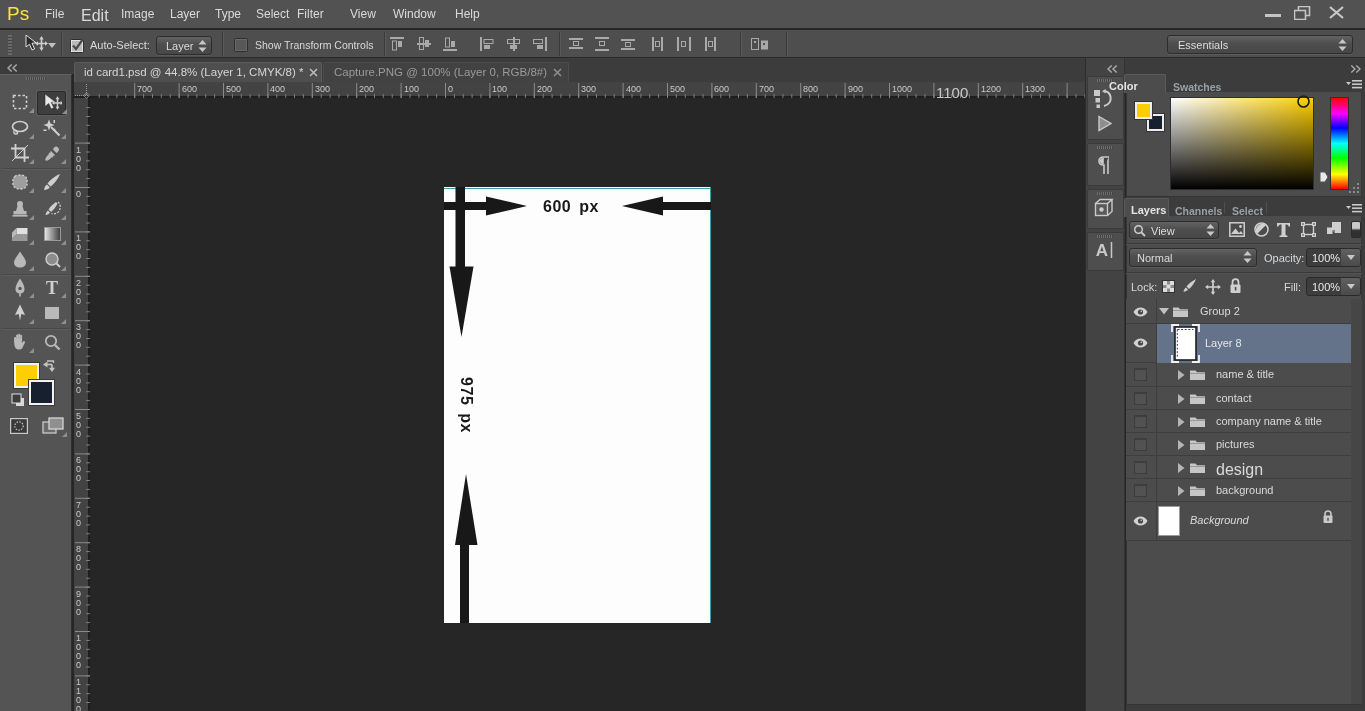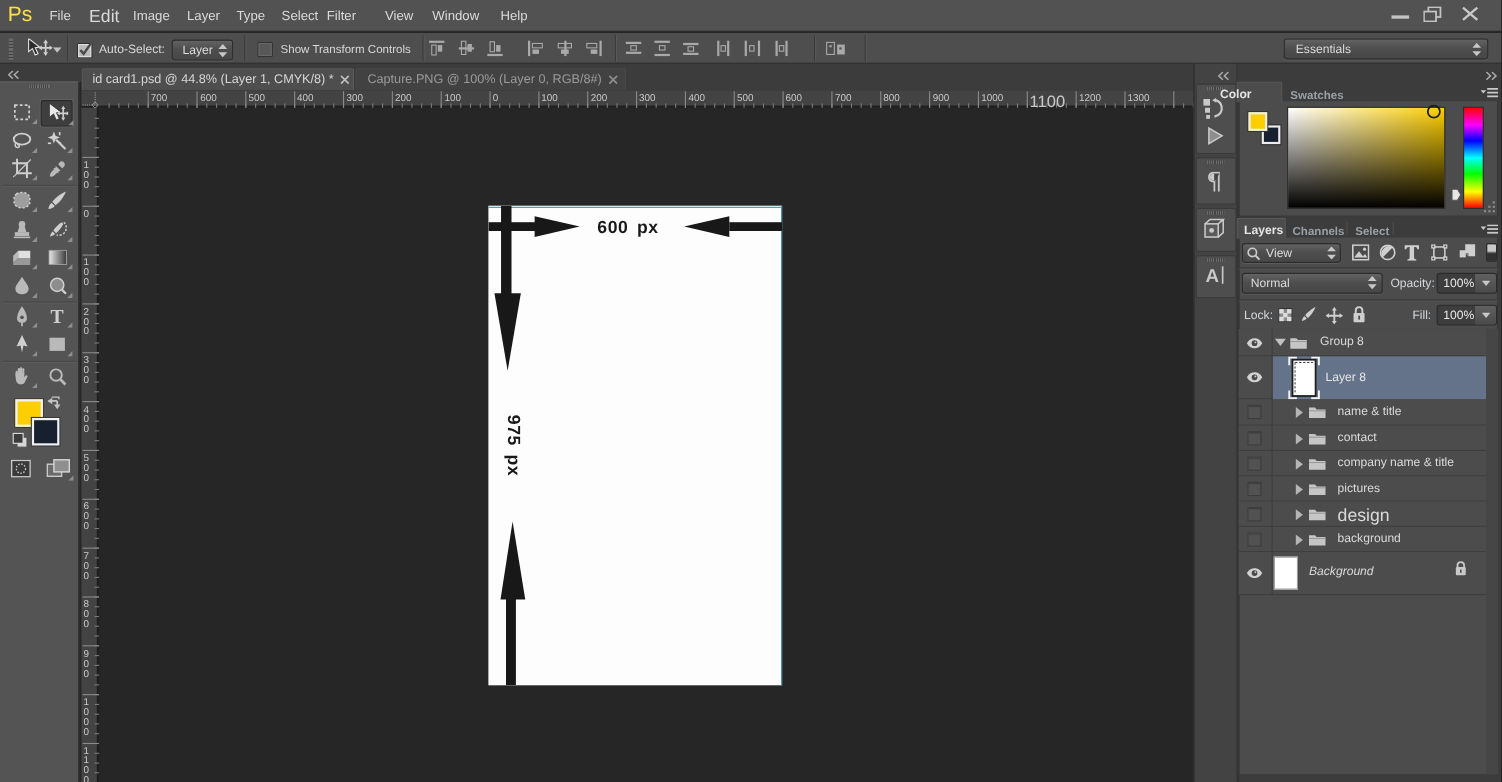--- a/index.html
+++ b/index.html
@@ -891,21 +891,21 @@
 <circle cx="7.5" cy="5" r="2.6" fill="#4a4a4a"></circle>
       <circle cx="8.3" cy="4.2" r="0.8" fill="#d2d2d2"></circle>
     </svg>
 <svg class="abs" style="left:1159px;top:307px" width="10" height="8">
       <polygon points="0,1 10,1 5,7.5" fill="#c0c0c0"></polygon>
     </svg>
 <svg class="abs" style="left:1172px;top:305px" width="17" height="13" viewBox="0 0 17 13">
 <path d="M1,2.5 H6.5 L8,4.2 H16 V12 H1 Z" fill="#c6c6c6"></path>
 <path d="M1,5.5 H16" stroke="#8f8f8f" stroke-width="0.8"></path>
     </svg>
-<div class="txt" style="left:1200px;top:305px;font-size:11px;color:#dadada">Group 8</div>
+<div class="txt" style="left:1200px;top:305px;font-size:11px;color:#dadada">Group 2</div>
 <svg class="abs" style="left:1133px;top:338px" width="15" height="10" viewBox="0 0 15 10">
 <path d="M0.5,5 C2.5,1.5 5,0.5 7.5,0.5 C10,0.5 12.5,1.5 14.5,5 C12.5,8.5 10,9.5 7.5,9.5 C5,9.5 2.5,8.5 0.5,5 Z" fill="#d2d2d2"></path>
 <circle cx="7.5" cy="5" r="2.6" fill="#4a4a4a"></circle>
       <circle cx="8.3" cy="4.2" r="0.8" fill="#d2d2d2"></circle>
     </svg>
 <svg class="abs" style="left:1171px;top:324px" width="29" height="39" viewBox="0 0 29 39">
 <rect x="4" y="3" width="21" height="33" fill="#ffffff" stroke="#1d1d1d" stroke-width="1.6"></rect>
 <g stroke="#2a2a2a" stroke-width="0.9" stroke-dasharray="2 1.6">
         <path d="M6.5,5.5 H22.5 M6.3,5.5 V33.5"></path>
       </g>

